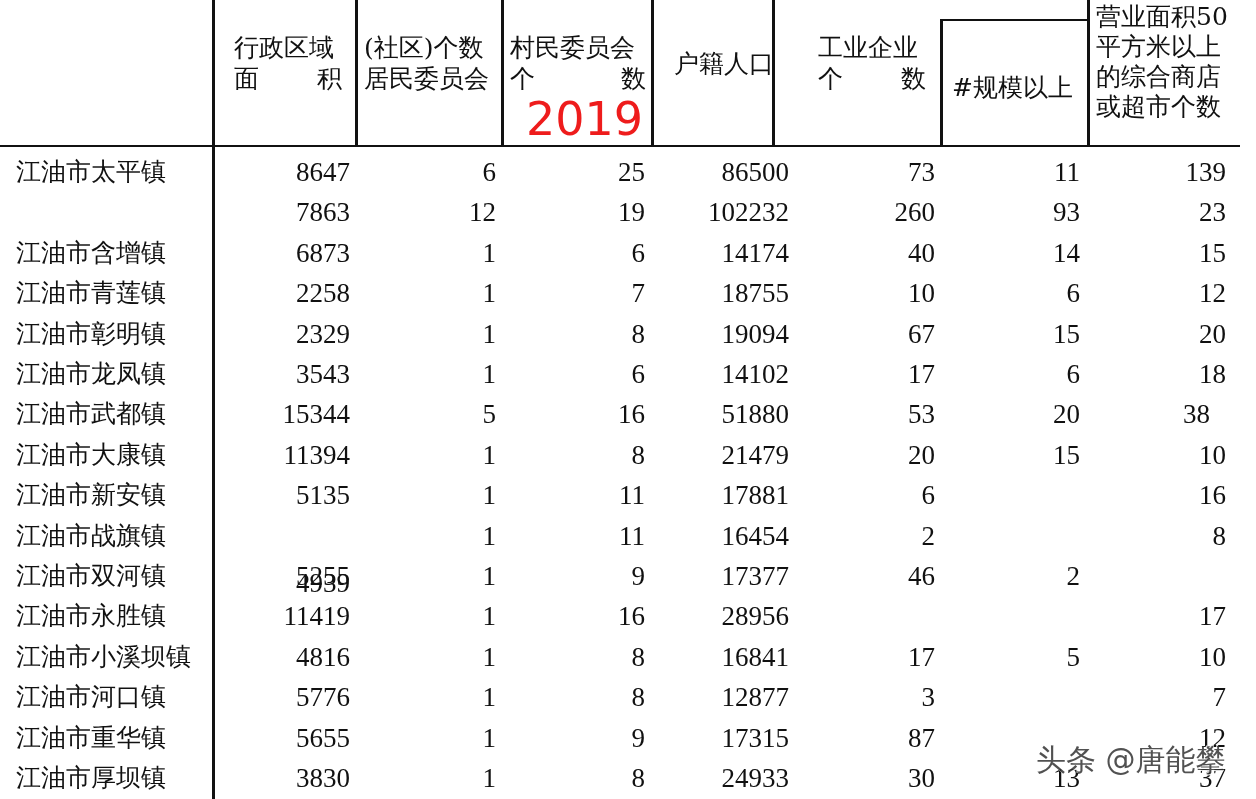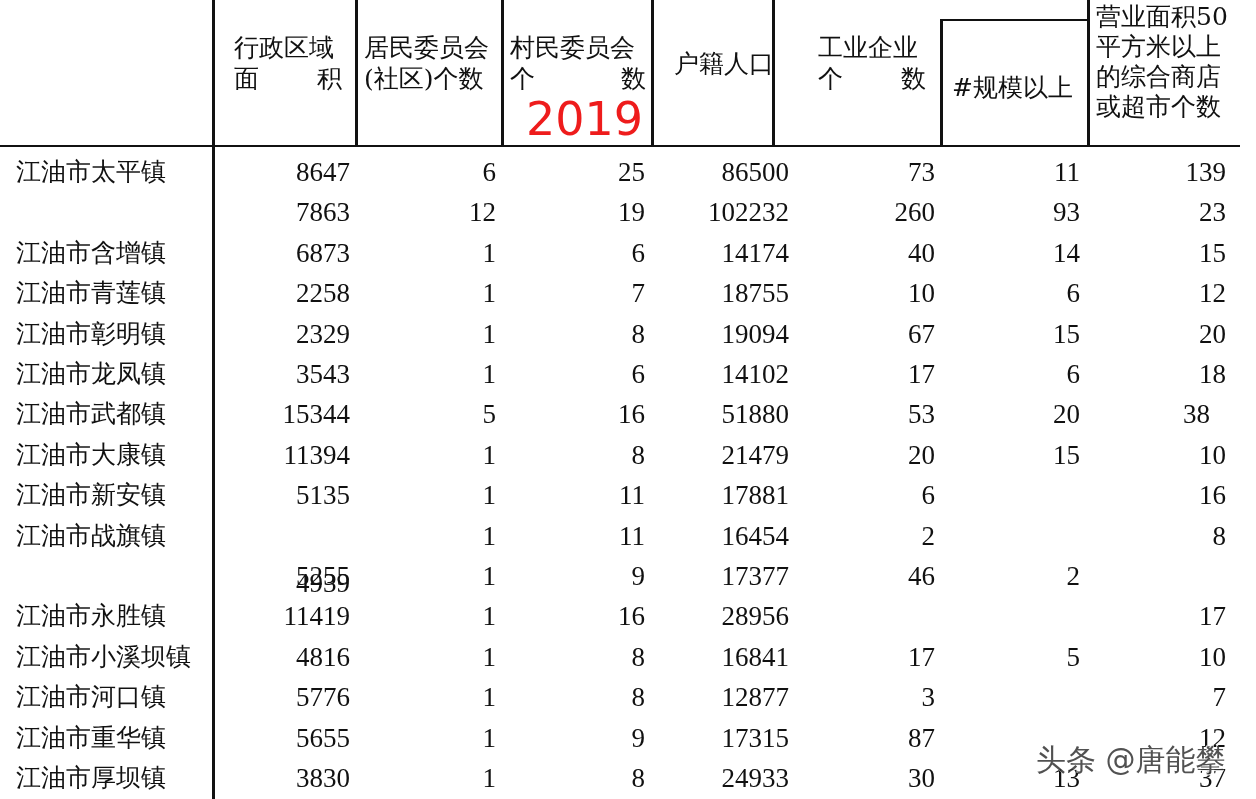--- a/index.html
+++ b/index.html
@@ -33,22 +33,22 @@
 <div class="hline" style="left:0; top:145px; width:1240px;"></div>
 
 <div class="hdr" style="left:234px; top:32px; width:108px;">
   <div>行政区域</div>
   <div class="row2">
       <span>面</span>
       <span>积</span>
     </div>
 </div>
 <div class="hdr" style="left:364px; top:32px; width:134px;">
+  <div>(社区)个数</div>
   <div>居民委员会</div>
-  <div>(社区)个数</div>
 </div>
 <div class="hdr" style="left:510px; top:32px; width:136px;">
   <div>村民委员会</div>
   <div class="row2">
       <span>个</span>
       <span>数</span>
     </div>
 </div>
 <div class="year" style="left:526px; top:94px;">2019</div>
 <div class="hdr" style="left:674px; top:48px;">
@@ -165,20 +165,21 @@
       <div class="cell name">江油市战旗镇</div>
       <div class="cell num" style="right: 906px; margin-top: 47px;">4939</div>
       <div class="cell num" style="right: 760px;">1</div>
       <div class="cell num" style="right: 611px;">11</div>
       <div class="cell num" style="right: 467px;">16454</div>
       <div class="cell num" style="right: 321px;">2</div>
       <div class="cell num" style="right: 176px;"></div>
       <div class="cell num" style="right: 30px;">8</div>
     </div>
     <div class="row" style="top: 556px;">
+      <div class="cell name">江油市双河镇</div>
       <div class="cell num" style="right: 906px;">5255</div>
       <div class="cell num" style="right: 760px;">1</div>
       <div class="cell num" style="right: 611px;">9</div>
       <div class="cell num" style="right: 467px;">17377</div>
       <div class="cell num" style="right: 321px;">46</div>
       <div class="cell num" style="right: 176px;">2</div>
       <div class="cell num" style="right: 30px;"></div>
     </div>
     <div class="row" style="top: 596.4px;">
       <div class="cell name">江油市永胜镇</div>

